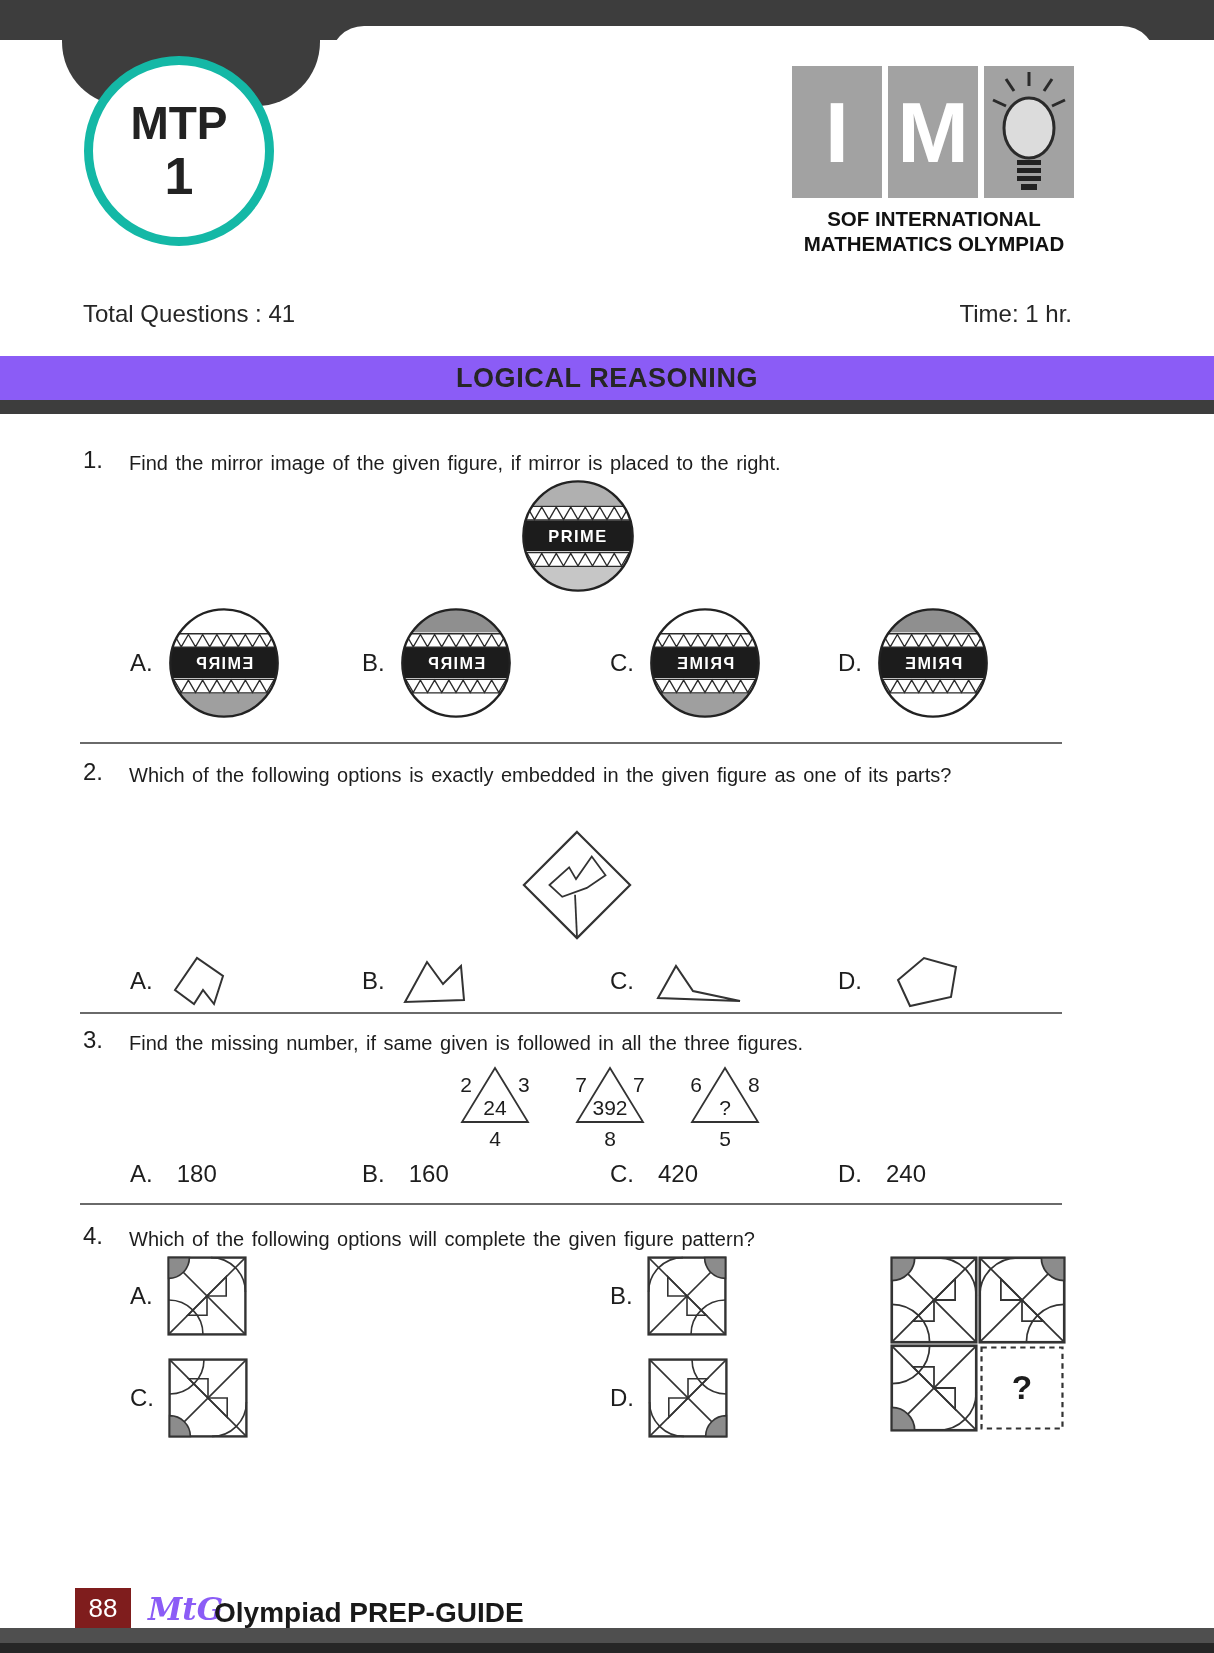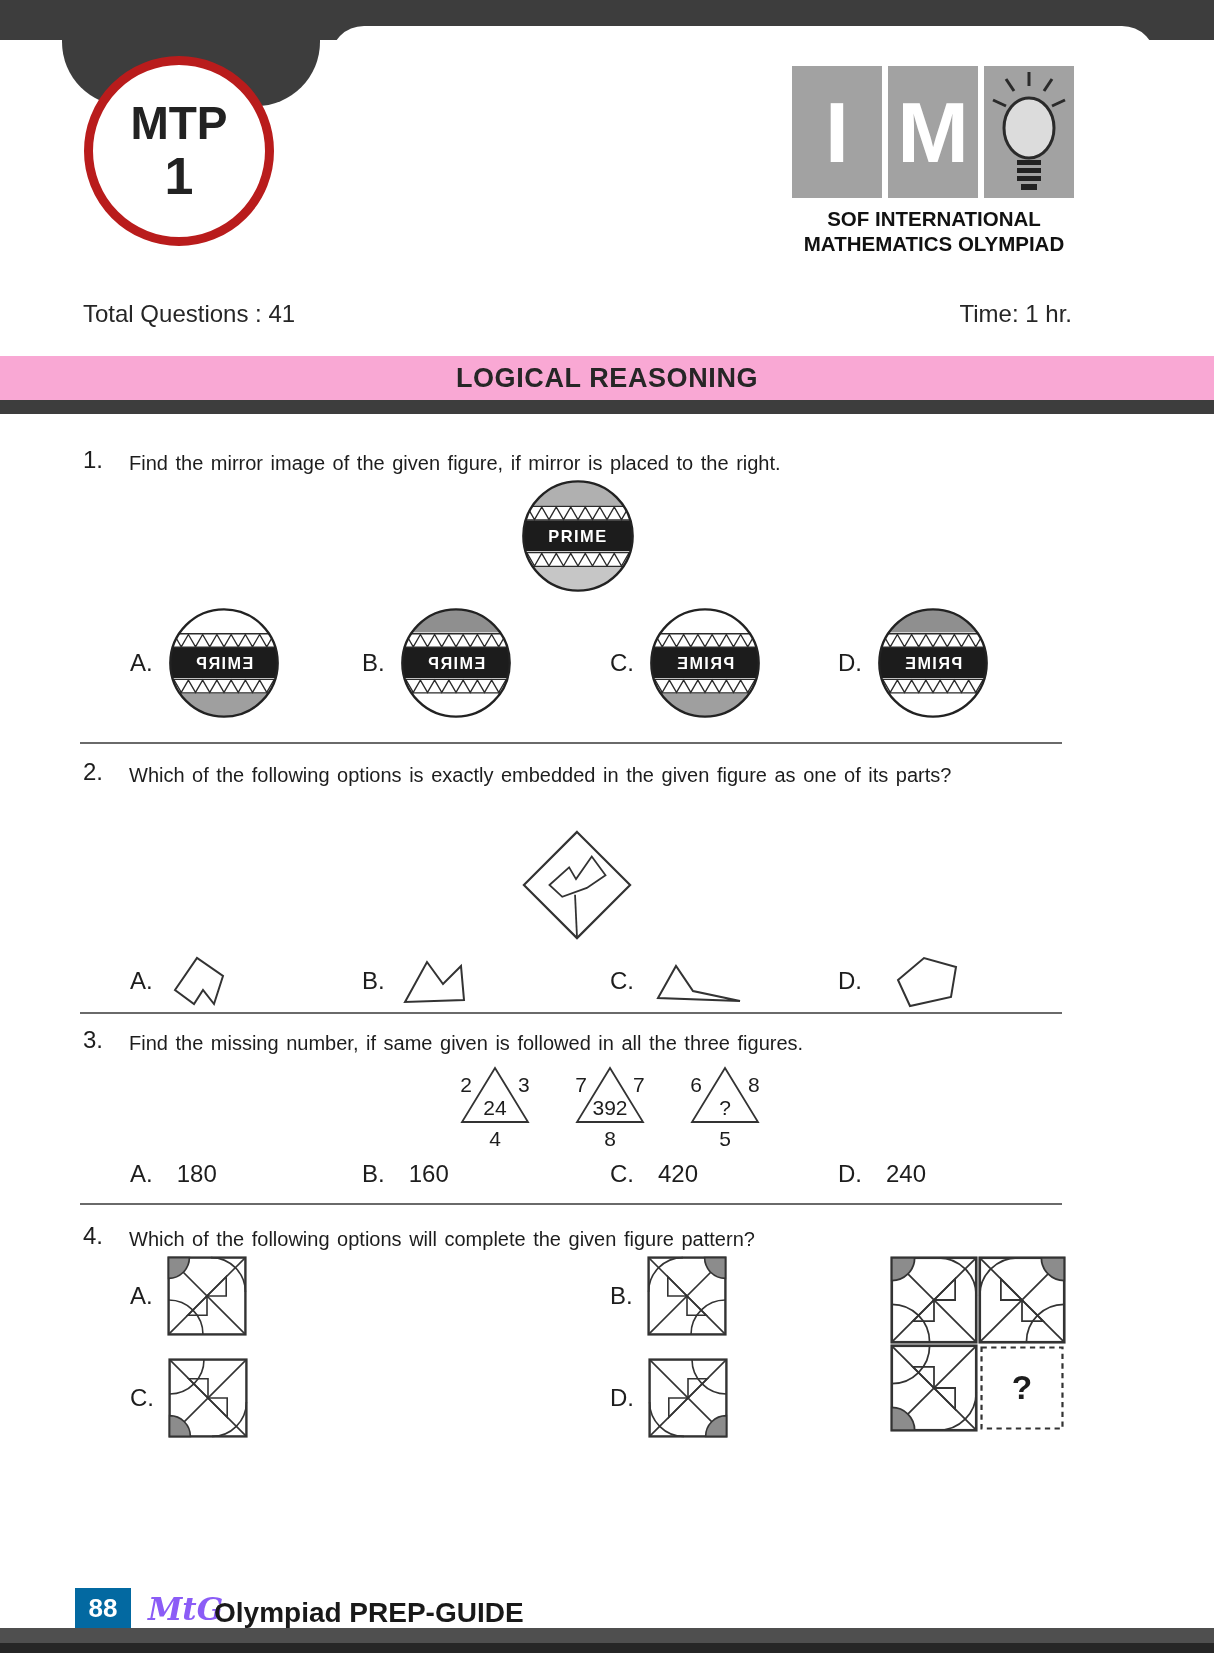--- a/index.html
+++ b/index.html
@@ -8,37 +8,37 @@
           font-family:"Liberation Sans",sans-serif; color:#1d1d1d; overflow:hidden; }
   .abs { position:absolute; }
 
   
   .top-band   { top:0; left:0; width:1214px; height:40px; background:#3d3d3d; }
   .band-blob  { top:0; left:62px; width:258px; height:106px; background:#3d3d3d;
                 border-radius:0 0 64px 64px; }
   .band-notch { top:26px; left:330px; width:826px; height:46px; background:#fff;
                 border-radius:34px 34px 0 0; }
   .mtp-circle { top:56px; left:84px; width:190px; height:190px; background:#fff;
-                border:9px solid #b91c1c; border-radius:50%; display:flex;
+                border:9px solid #14b8a6; border-radius:50%; display:flex;
                 flex-direction:column; align-items:center; justify-content:center; text-align:center; }
   .mtp-title  { font-size:46px; font-weight:bold; color:#222; line-height:50px; }
   .mtp-num    { font-size:52px; font-weight:bold; color:#222; line-height:56px; }
 
   .imo        { top:66px; left:792px; width:284px; }
   .imo-boxes  { display:flex; gap:6px; }
   .imo-box    { width:90px; height:132px; background:#a2a2a2; display:flex;
                 align-items:center; justify-content:center; }
   .imo-letter { font-size:86px; font-weight:bold; color:#fff; }
   .imo-sub    { margin-top:8px; text-align:center; font-weight:bold; font-size:20.5px;
                 line-height:25px; color:#111; }
 
   .meta-row   { top:300px; left:83px; width:989px; display:flex;
                 justify-content:space-between; font-size:24px; color:#262626; }
 
-  .section-band { top:356px; left:0; width:1214px; height:44px; background:#f9a8d4;
+  .section-band { top:356px; left:0; width:1214px; height:44px; background:#8b5cf6;
                   display:flex; align-items:center; justify-content:center; }
   .section-title { font-size:27px; font-weight:bold; color:#262626; letter-spacing:0.6px; }
   .section-underline { top:400px; left:0; width:1214px; height:14px; background:#3d3d3d; }
 
   
   .qrow   { display:flex; }
   .q-num  { flex:0 0 46px; font-size:24px; }
   .q-text { font-size:20px; line-height:35px; text-align:justify; word-spacing:2px; }
 
   .q1-row { top:446px; left:83px; width:995px; }
@@ -57,23 +57,23 @@
   .r1  { top:606px; }  .r2  { top:950px; }  .r3  { top:1160px; }
 
   .q4a { top:1256px; left:130px; } .q4b { top:1256px; left:610px; }
   .q4c { top:1358px; left:130px; } .q4d { top:1358px; left:610px; }
   .bigfig { top:1256px; left:890px; }
 
   .divider { left:80px; width:982px; border-top:2px solid #6a6a6a; height:0; }
   .d1 { top:742px; } .d2 { top:1012px; } .d3 { top:1203px; }
 
   
-  .pgnum-box  { top:1588px; left:75px; width:56px; height:40px; background:#0369a1; color:#fff;
+  .pgnum-box  { top:1588px; left:75px; width:56px; height:40px; background:#7f1d1d; color:#fff;
                 display:flex; align-items:center; justify-content:center;
-                font-size:26px; font-weight:bold; }
+                font-size:26px; font-weight:normal; }
   .brand      { top:1591px; left:148px; font-family:"DejaVu Serif",serif; font-style:italic;
                 font-weight:bold; font-size:31px; color:#8b5cf6; }
   .brand-title{ top:1597px; left:214px; font-size:28px; font-weight:bold; color:#191919; }
   .bot-band1  { top:1628px; left:0; width:1214px; height:15px; background:#4f4f4f; }
   .bot-band2  { top:1643px; left:0; width:1214px; height:10px; background:#262626; }
 
   
   svg text   { font-family:"Liberation Sans",sans-serif; }
   .prime-txt { font-size:17px; font-weight:bold; fill:#fff; letter-spacing:1.5px; text-anchor:middle; }
   .tnum      { font-size:21px; fill:#1d1d1d; }

